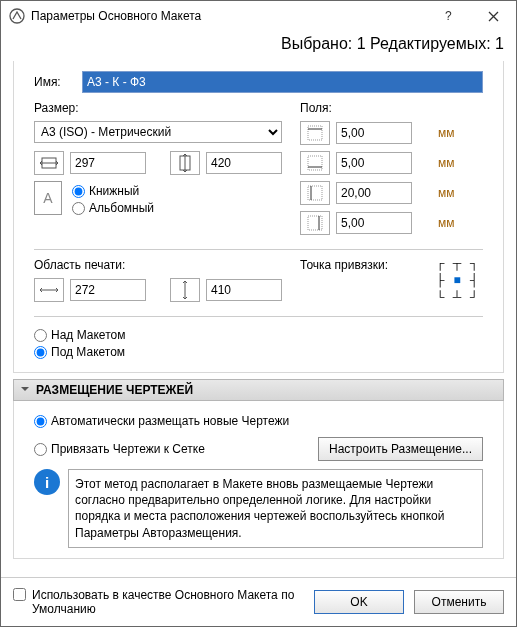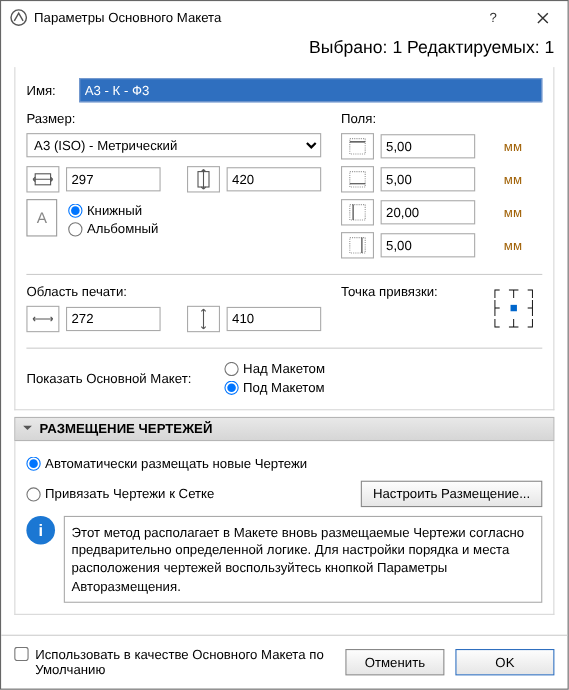--- a/index.html
+++ b/index.html
@@ -5,27 +5,27 @@
   * { box-sizing: border-box; margin: 0; padding: 0; font-family: "Segoe UI", Tahoma, sans-serif; font-size: 12px; }
   body { background: #fff; width: 517px; height: 627px; border:1px solid #666; display:flex; flex-direction:column; }
   .titlebar { height:30px; display:flex; align-items:center; padding:0 0 0 8px; }
   .titlebar .t-ico { width:16px; height:16px; margin-right:6px; }
   .titlebar .t-text { flex:1; }
   .tbtn { width:45px; height:30px; display:flex; align-items:center; justify-content:center; }
   .content { flex:1; padding:0 12px 8px 12px; display:flex; flex-direction:column; overflow:hidden; }
   .selinfo { text-align:right; padding:4px 0 8px 0; font-size:16px; }
   .section-head { background:linear-gradient(#e8e8e8,#d6d6d6); border:1px solid #b5b5b5; padding:3px 6px; display:flex; align-items:center; gap:6px; font-weight:bold; }
   .section-head svg { flex:none; }
-  .sec-body { border:1px solid #d8d8d8; border-top:none; padding:10px 10px; }
+  .sec-body { border:1px solid #d8d8d8; border-top:none; padding:10px 20px; }
   .row { display:flex; align-items:center; gap:8px; margin-bottom:8px; }
   .lbl { min-width:40px; }
   input[type=text].wide { flex:1; height:22px; padding:2px 4px; border:1px solid #7a9ccf; background:#fff; color:#fff; }
   .nameval { background:#2f6fbf !important; color:#fff !important; }
   select { height:22px; border:1px solid #aaa; padding:1px 2px; background:#fff; }
-  input.num { width:86px; height:22px; border:1px solid #aaa; padding:2px 4px; text-align:left; }
+  input.num { width:76px; height:22px; border:1px solid #aaa; padding:2px 4px; text-align:left; }
   .iconbox { width:30px; height:24px; border:1px solid #aaa; display:flex; align-items:center; justify-content:center; background:#fff; }
   .pair { display:flex; align-items:center; gap:6px; margin-bottom:6px; }
   .orient-ico { width:28px; height:34px; border:1px solid #999; display:flex; align-items:center; justify-content:center; margin-right:4px; color:#888; font-size:14px;}
   .unit { color:#a16207; margin-left:20px; min-width:28px; }
   .radio-row { display:flex; align-items:center; gap:4px; margin:3px 0; }
   .sublabel { margin-bottom:6px; }
   .anchor-grid { display:grid; grid-template-columns:repeat(3,14px); grid-template-rows:repeat(3,14px); gap:3px; }
   .anchor-grid .pt { width:10px; height:10px; display:flex; align-items:center; justify-content:center;}
   .info-row { display:flex; gap:8px; align-items:flex-start; margin-top:8px;}
   .info-ico { width:26px; height:26px; border-radius:50%; background:#1b77d3; color:#fff; display:flex; align-items:center; justify-content:center; font-weight:bold; font-size:15px; flex:none; }
@@ -193,21 +193,20 @@
           <div class="pt">└</div>
             <div class="pt">┴</div>
             <div class="pt">┘</div>
         </div>
       </div>
     </div>
 
     <div class="hr"></div>
 
     <div class="show-row">
-      <span>Показать Основной Макет:</span>
       <div>
         <label class="radio-row">
             <input type="radio" name="showm" style=""> 
             <span>Над Макетом</span>
           </label>
         <label class="radio-row">
             <input type="radio" name="showm" checked="" style=""> 
             <span>Под Макетом</span>
           </label>
       </div>
@@ -240,15 +239,15 @@
       <div class="info-text">Этот метод располагает в Макете вновь размещаемые Чертежи согласно предварительно определенной логике. Для настройки порядка и места расположения чертежей воспользуйтесь кнопкой Параметры Авторазмещения.</div>
     </div>
   </div>
 </div>
 
 <div class="footer">
   <label class="chk">
     <input type="checkbox" style="">
     <span style="max-width:270px;display:inline-block;">Использовать в качестве Основного Макета по Умолчанию</span>
   </label>
+  <button class="dlg primary">OK</button>
   <button class="dlg">Отменить</button>
-  <button class="dlg primary">OK</button>
 </div>
 
 </body></html>

